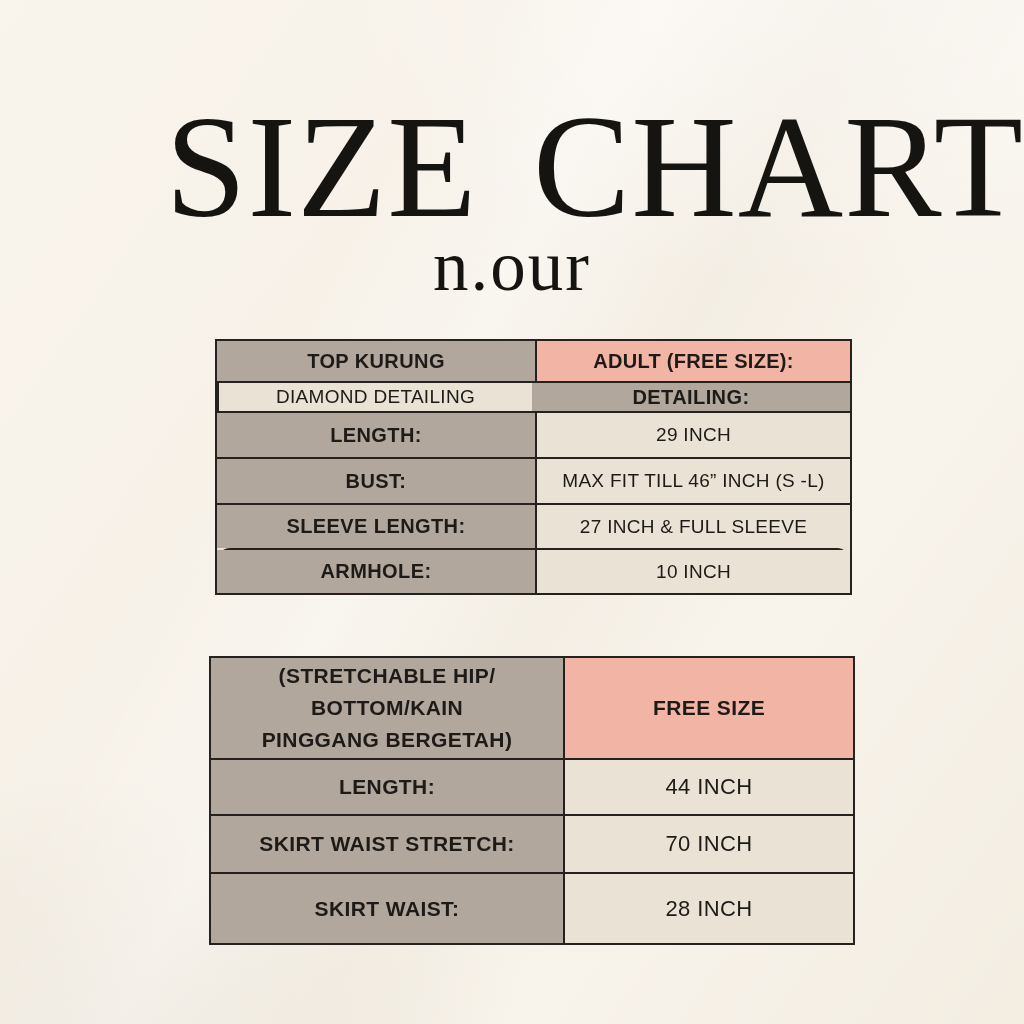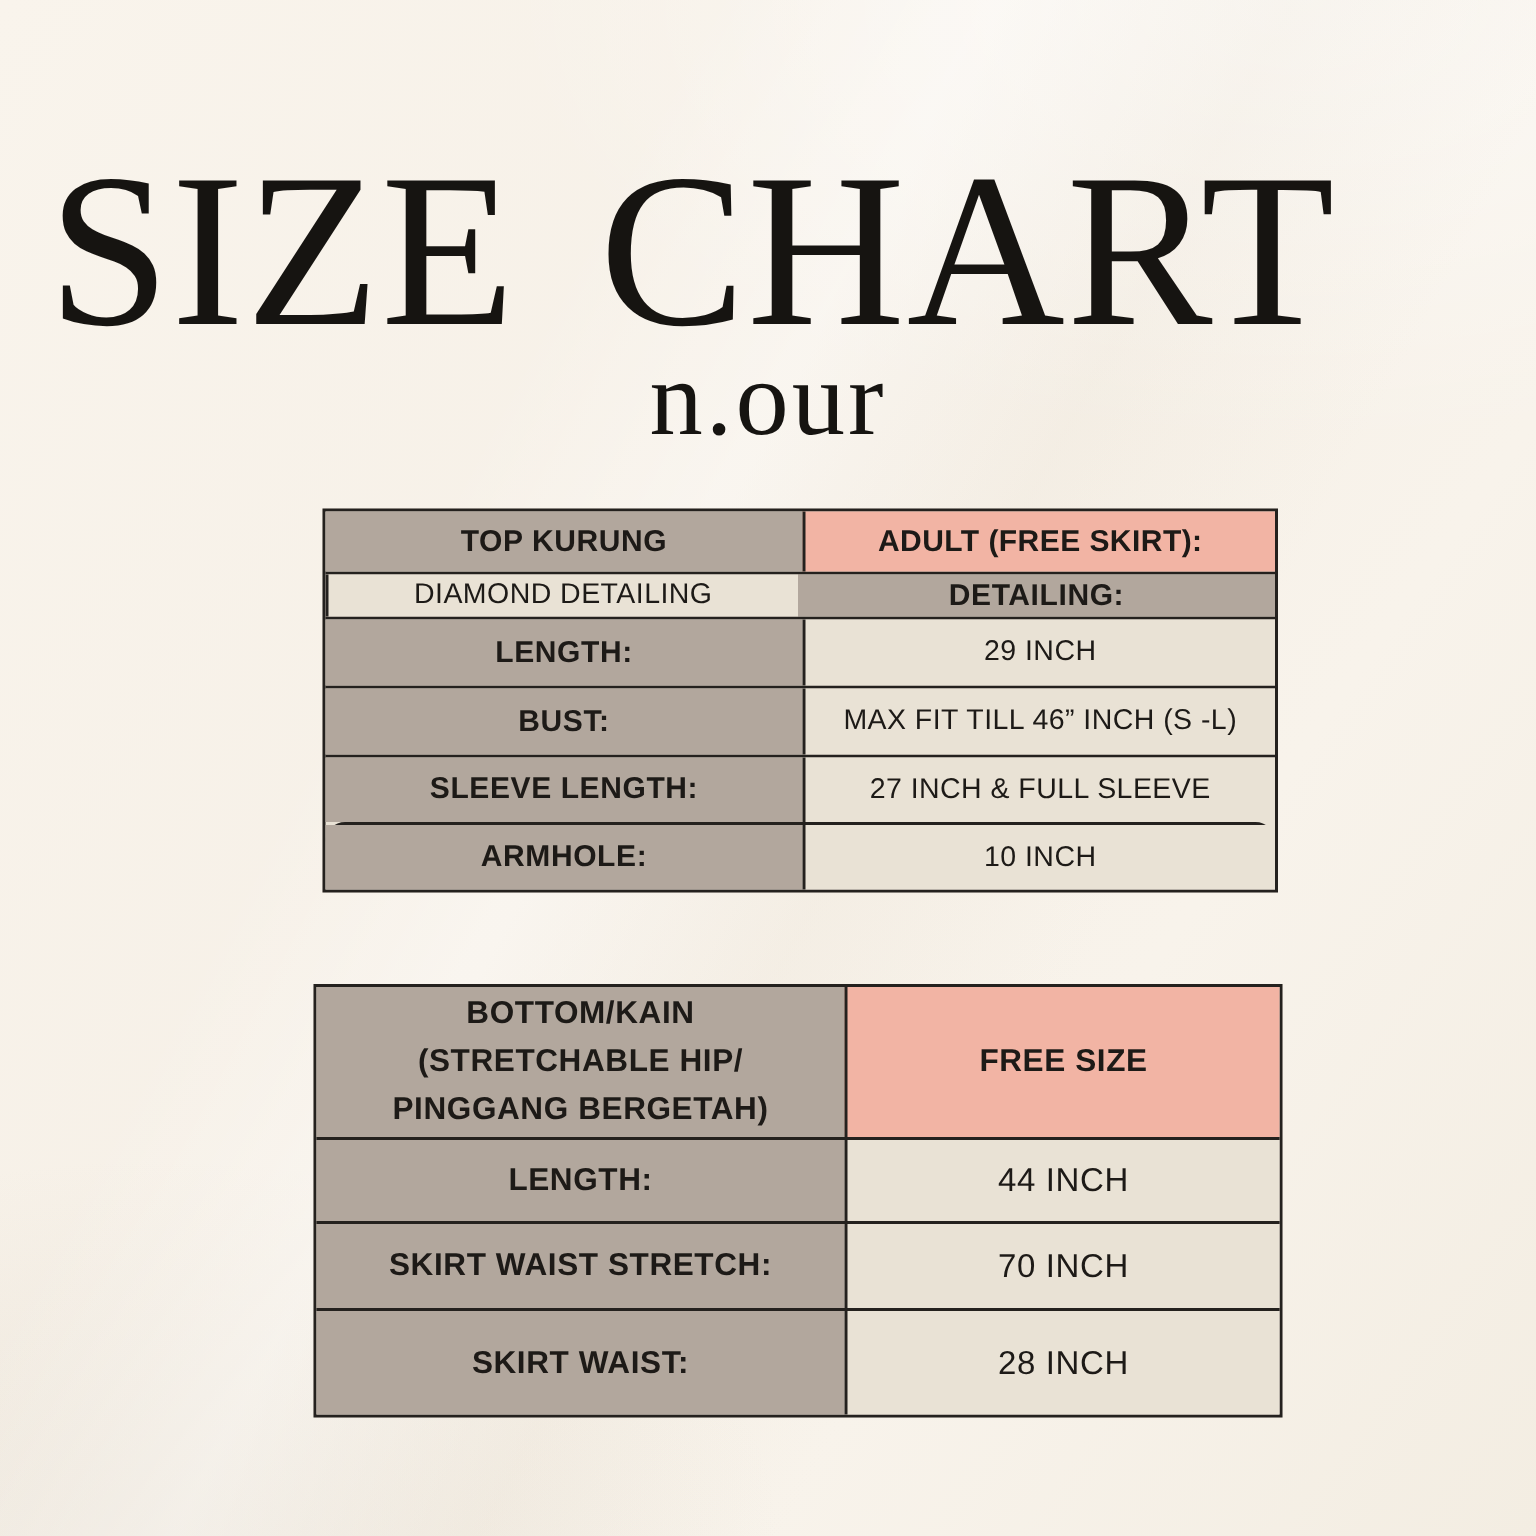--- a/index.html
+++ b/index.html
@@ -31,31 +31,30 @@
     position:absolute;inset:0;
     background:linear-gradient(118deg,
       rgba(255,255,255,0) 30%,
       rgba(255,255,255,0.35) 42%,
       rgba(227,218,202,0.14) 55%,
       rgba(255,255,255,0) 68%);
     pointer-events:none;
   }
   .page-title{
     position:absolute;
-    top:94px;left:0;right:12px;
-    text-align:left;
+    top:94px;left:0;right:0;
+    text-align:right;
     font-family:"Liberation Serif", serif;
     font-weight:400;
     font-size:146px;
     line-height:1;
     letter-spacing:1px;
     word-spacing:18px;
     color:#161411;
     z-index:2;
-    margin-left:32px;
   }
   .brand{
     position:absolute;
     top:231px;left:0;right:0;
     text-align:center;
     font-family:"Liberation Serif", serif;
     font-size:71px;
     line-height:1;
     letter-spacing:2px;
     color:#161411;
@@ -110,21 +109,21 @@
 <body>
 
 <div class="canvas">
 
   <h1 class="page-title">SIZE CHART</h1>
   <div class="brand">n.our</div>
 
   <div class="sizetable table-top">
     <div class="row r0">
       <div class="cell left">TOP KURUNG</div>
-      <div class="cell right pink">ADULT (FREE SKIRT):</div>
+      <div class="cell right pink">ADULT (FREE SIZE):</div>
     </div>
     <div class="row r1">
       <div class="cell right">DIAMOND DETAILING</div>
       <div class="cell left">DETAILING:</div>
     </div>
     <div class="row r2">
       <div class="cell left">LENGTH:</div>
       <div class="cell right">29 INCH</div>
     </div>
     <div class="row r3">
@@ -138,22 +137,22 @@
     <div class="row r5">
       <div class="cell left">ARMHOLE:</div>
       <div class="cell right">10 INCH</div>
     </div>
   </div>
 
   <div class="sizetable table-bottom">
     <div class="row r0">
       <div class="cell left">
         <div class="multiline">
+          <span>(STRETCHABLE HIP/</span>
           <span>BOTTOM/KAIN</span>
-          <span>(STRETCHABLE HIP/</span>
           <span>PINGGANG BERGETAH)</span>
         </div>
       </div>
       <div class="cell right pink">FREE SIZE</div>
     </div>
     <div class="row r1">
       <div class="cell left">LENGTH:</div>
       <div class="cell right">44 INCH</div>
     </div>
     <div class="row r2">

